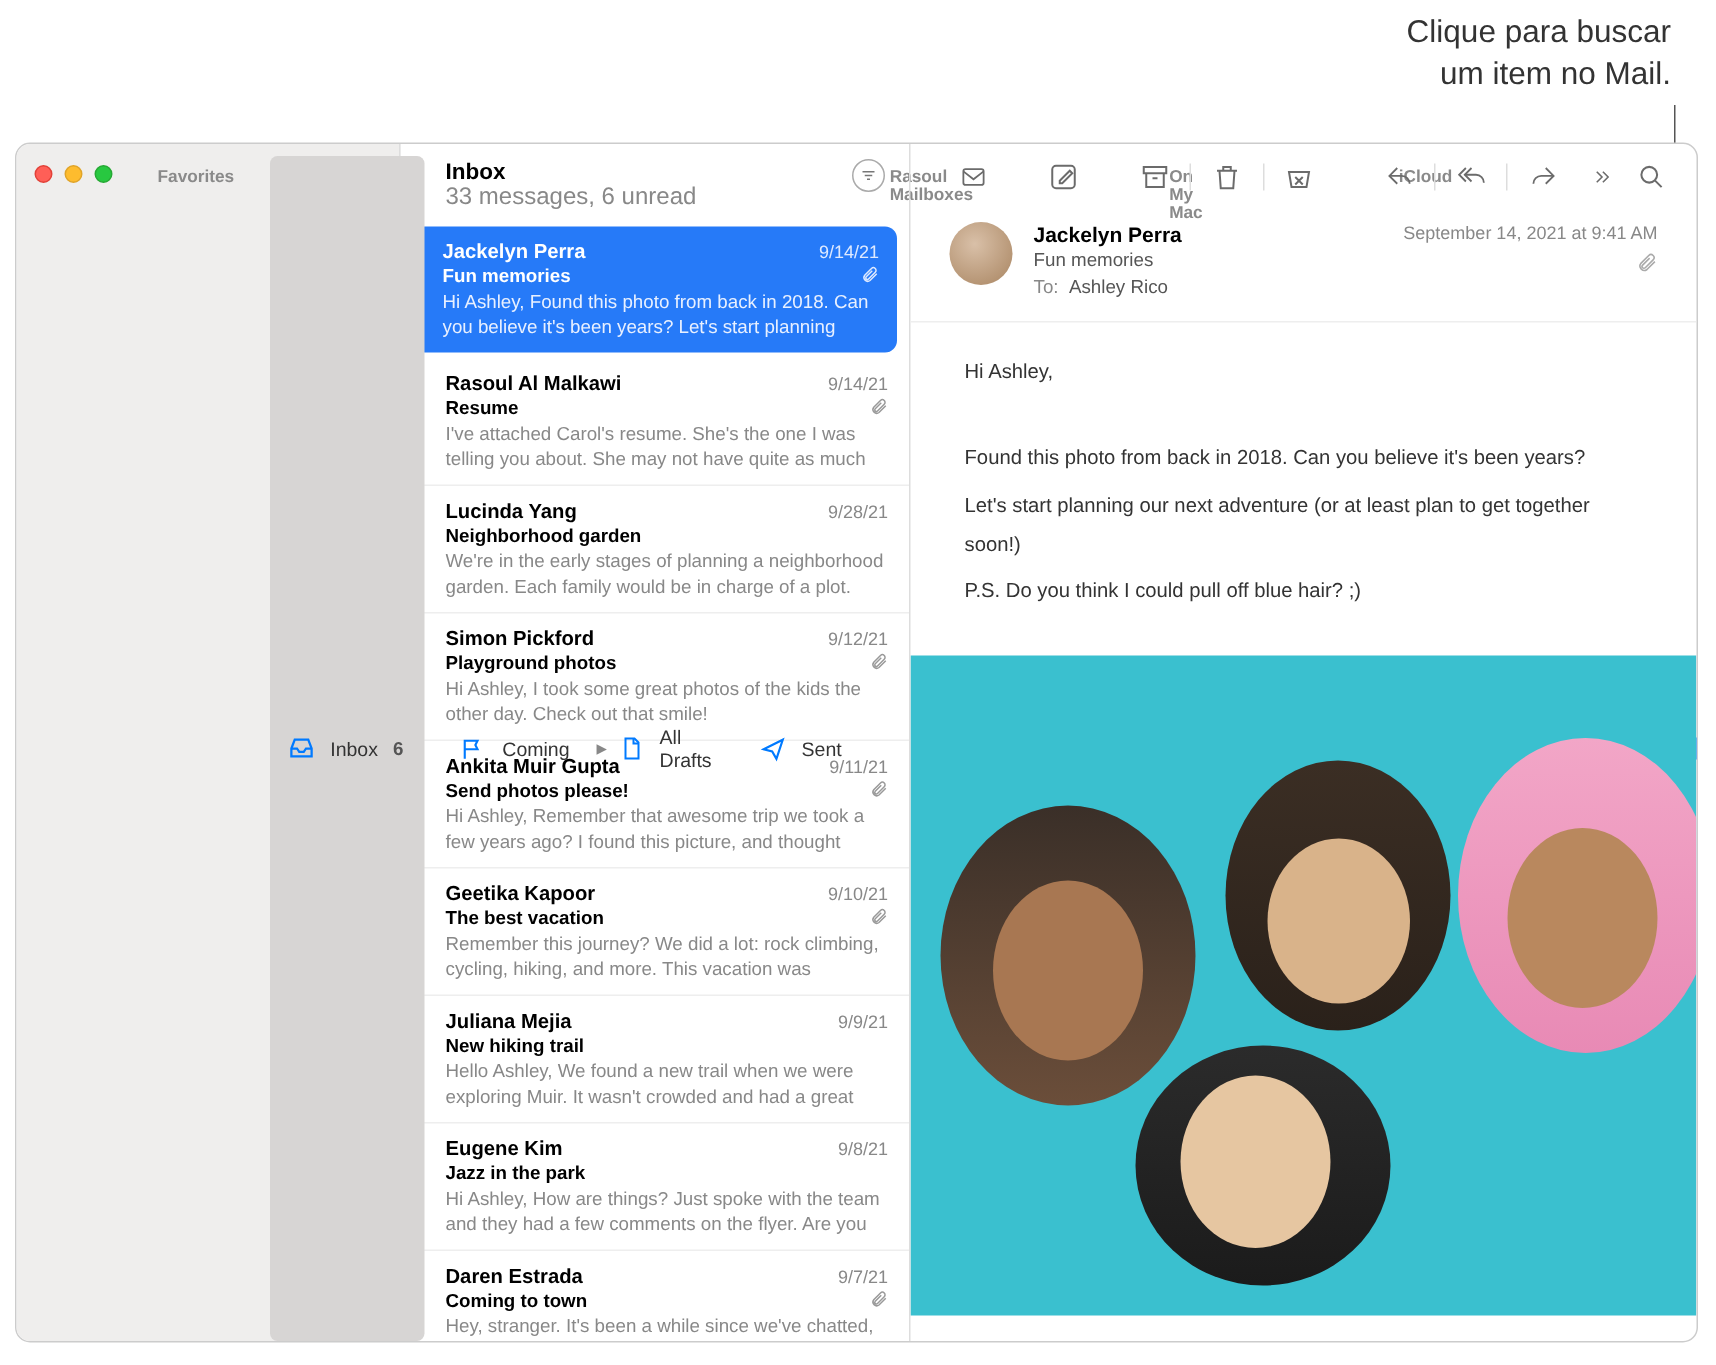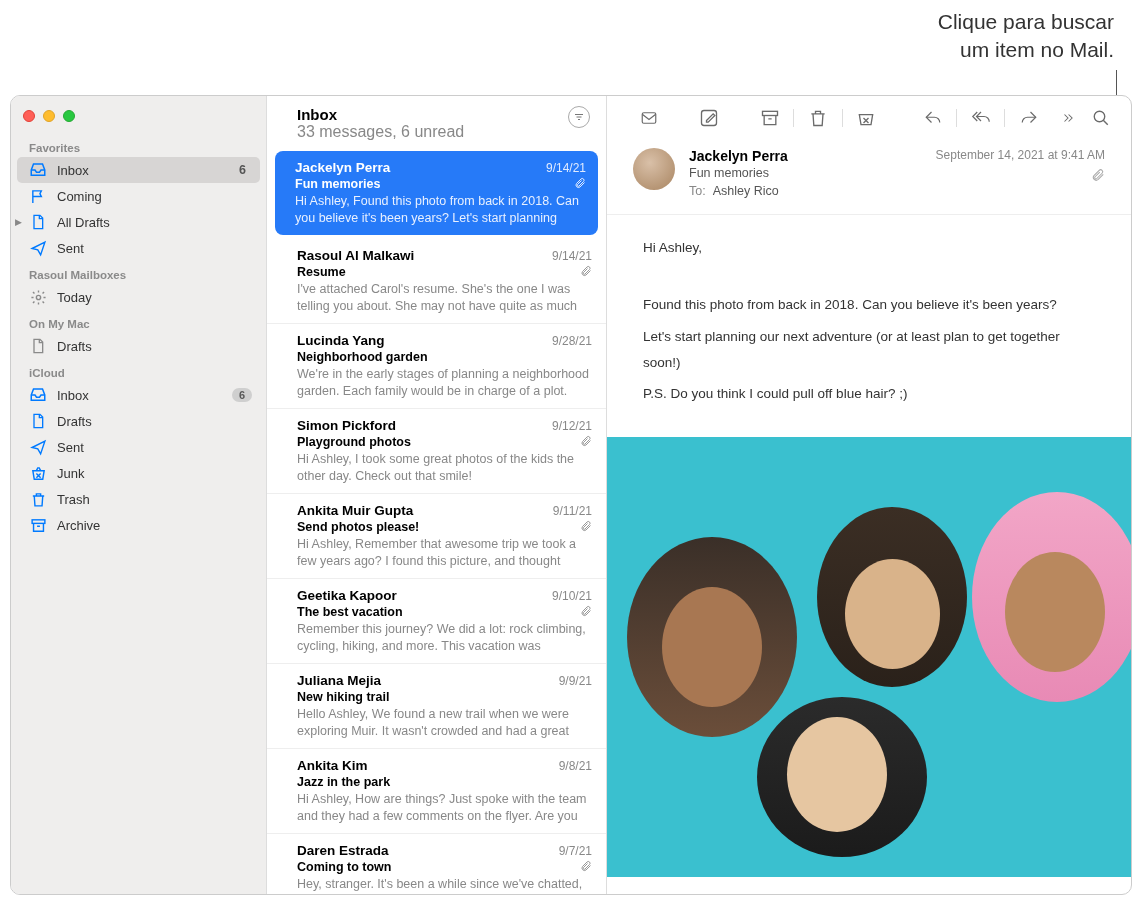--- a/index.html
+++ b/index.html
@@ -38,21 +38,20 @@
     overflow: hidden;
     display: flex;
     flex-direction: row;
     background: #fff;
   }
   
   .sidebar {
     width: 256px;
     background: #efeeed;
     display: flex;
-    flex-direction: column;
     padding-top: 8px;
     border-right: 1px solid #ddd;
   }
   .traffic {
     display: flex;
     gap: 8px;
     padding: 6px 12px 12px 12px;
   }
   .dot { width: 12px; height: 12px; border-radius: 50%; }
   .dot-red { background: #ff5f57; border:1px solid #e24138;}
@@ -456,21 +455,21 @@
             <span class="msg-from">Juliana Mejia</span>
             <span class="msg-date">9/9/21</span>
           </div>
           <div class="msg-row2">
             <span class="msg-subj">New hiking trail</span>
           </div>
           <div class="msg-prev">Hello Ashley, We found a new trail when we were exploring Muir. It wasn't crowded and had a great vi…</div>
         </div>
         <div class="msg">
           <div class="msg-row1">
-            <span class="msg-from">Ankita Kim</span>
+            <span class="msg-from">Eugene Kim</span>
             <span class="msg-date">9/8/21</span>
           </div>
           <div class="msg-row2">
             <span class="msg-subj">Jazz in the park</span>
           </div>
           <div class="msg-prev">Hi Ashley, How are things? Just spoke with the team and they had a few comments on the flyer. Are you a…</div>
         </div>
         <div class="msg">
           <div class="msg-row1">
             <span class="msg-from">Daren Estrada</span>

